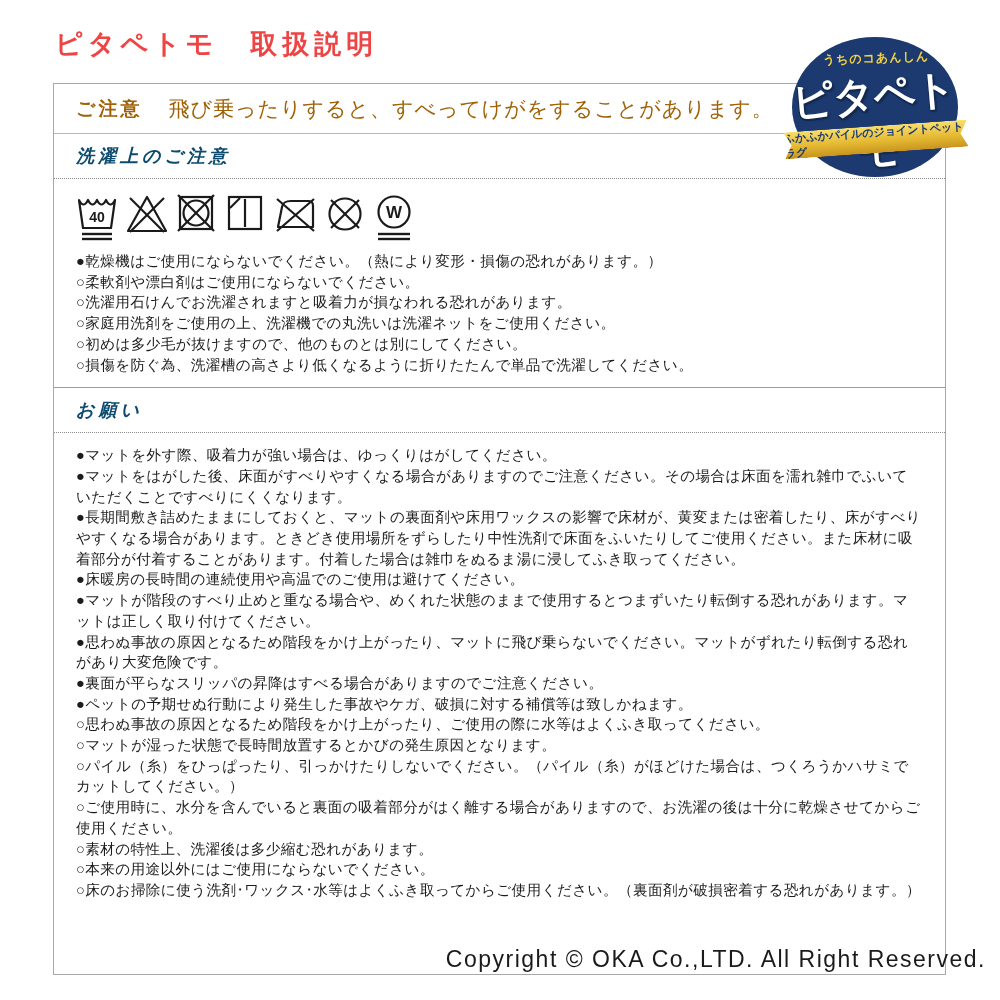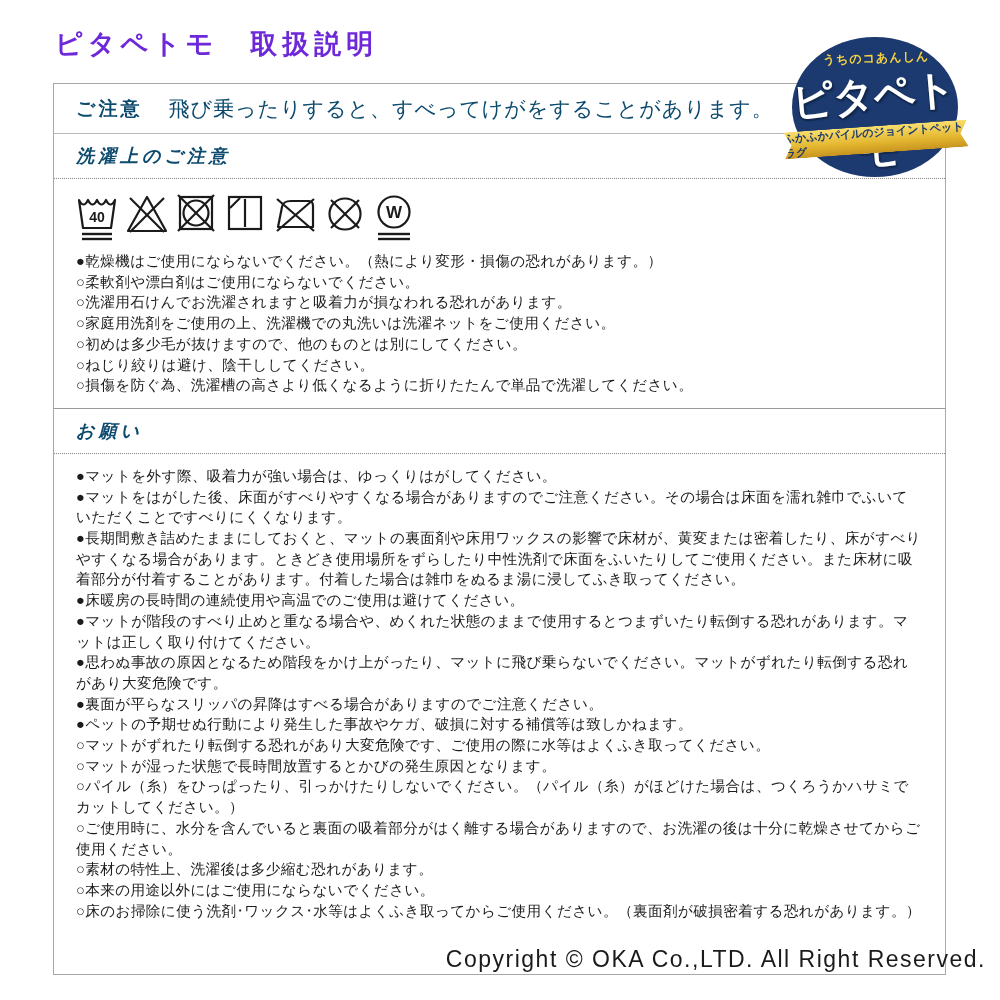--- a/index.html
+++ b/index.html
@@ -3,21 +3,21 @@
 <meta charset="utf-8">
 <style>
   html,body{margin:0;padding:0;}
   body{
     width:1000px;height:1000px;position:relative;background:#ffffff;
     font-family:"Liberation Sans","DejaVu Sans",sans-serif;
     color:#1f1f1f;overflow:hidden;
   }
   .page-title{
     position:absolute;left:55px;top:26px;
-    font-size:27px;font-weight:bold;letter-spacing:5px;color:#6d28d9;
+    font-size:27px;font-weight:bold;letter-spacing:5px;color:#ef4444;
   }
   .main-box{
     position:absolute;left:53px;top:83px;width:893px;height:892px;
     border:1px solid #a8a8a8;box-sizing:border-box;background:#fff;
   }
   .notice{
     height:50px;display:flex;align-items:center;padding:0 22px;
     border-bottom:1px solid #b8b8b8;box-sizing:border-box;
   }
   .notice-label{font-size:19px;font-weight:bold;letter-spacing:3px;margin-right:26px;}
@@ -64,21 +64,21 @@
     font-size:11px;font-weight:bold;letter-spacing:0px;
   }
 </style>
 </head>
 <body>
 
 <div class="page-title">ピタペトモ　取扱説明</div>
 
 <div class="main-box">
 
-  <div class="notice" style="color:#0c4a6e;">
+  <div class="notice" style="color:#a16207;">
     <span class="notice-label">ご注意</span>
     <span class="notice-text">飛び乗ったりすると、すべってけがをすることがあります。</span>
   </div>
 
   <div>
     <div class="section-header">洗濯上のご注意</div>
 
     <div class="icons-row">
       <span class="care-icon">
         <svg width="44" height="52" viewBox="0 0 44 52">
@@ -133,37 +133,36 @@
         </svg>
       </span>
     </div>
 
     <div class="list">
         <div class="list-item">●乾燥機はご使用にならないでください。（熱により変形・損傷の恐れがあります。）</div>
         <div class="list-item">○柔軟剤や漂白剤はご使用にならないでください。</div>
         <div class="list-item">○洗濯用石けんでお洗濯されますと吸着力が損なわれる恐れがあります。</div>
         <div class="list-item">○家庭用洗剤をご使用の上、洗濯機での丸洗いは洗濯ネットをご使用ください。</div>
         <div class="list-item">○初めは多少毛が抜けますので、他のものとは別にしてください。</div>
-        <div class="list-item">○ねじり絞りは避け、陰干ししてください。</div>
         <div class="list-item">○損傷を防ぐ為、洗濯槽の高さより低くなるように折りたたんで単品で洗濯してください。</div>
       </div>
   </div>
 
   <div class="section">
     <div class="section-header">お願い</div>
     <div class="list request-list">
         <div class="list-item">●マットを外す際、吸着力が強い場合は、ゆっくりはがしてください。</div>
         <div class="list-item">●マットをはがした後、床面がすべりやすくなる場合がありますのでご注意ください。その場合は床面を濡れ雑巾でふいていただくことですべりにくくなります。</div>
         <div class="list-item">●長期間敷き詰めたままにしておくと、マットの裏面剤や床用ワックスの影響で床材が、黄変または密着したり、床がすべりやすくなる場合があります。ときどき使用場所をずらしたり中性洗剤で床面をふいたりしてご使用ください。また床材に吸着部分が付着することがあります。付着した場合は雑巾をぬるま湯に浸してふき取ってください。</div>
         <div class="list-item">●床暖房の長時間の連続使用や高温でのご使用は避けてください。</div>
         <div class="list-item">●マットが階段のすべり止めと重なる場合や、めくれた状態のままで使用するとつまずいたり転倒する恐れがあります。マットは正しく取り付けてください。</div>
         <div class="list-item">●思わぬ事故の原因となるため階段をかけ上がったり、マットに飛び乗らないでください。マットがずれたり転倒する恐れがあり大変危険です。</div>
         <div class="list-item">●裏面が平らなスリッパの昇降はすべる場合がありますのでご注意ください。</div>
         <div class="list-item">●ペットの予期せぬ行動により発生した事故やケガ、破損に対する補償等は致しかねます。</div>
-        <div class="list-item">○マットがずれたり転倒する恐れがあり大変危険です、ご使用の際に水等はよくふき取ってください。</div>
+        <div class="list-item">○思わぬ事故の原因となるため階段をかけ上がったり、ご使用の際に水等はよくふき取ってください。</div>
         <div class="list-item">○マットが湿った状態で長時間放置するとかびの発生原因となります。</div>
         <div class="list-item">○パイル（糸）をひっぱったり、引っかけたりしないでください。（パイル（糸）がほどけた場合は、つくろうかハサミでカットしてください。）</div>
         <div class="list-item">○ご使用時に、水分を含んでいると裏面の吸着部分がはく離する場合がありますので、お洗濯の後は十分に乾燥させてからご使用ください。</div>
         <div class="list-item">○素材の特性上、洗濯後は多少縮む恐れがあります。</div>
         <div class="list-item">○本来の用途以外にはご使用にならないでください。</div>
         <div class="list-item">○床のお掃除に使う洗剤･ワックス･水等はよくふき取ってからご使用ください。（裏面剤が破損密着する恐れがあります。）</div>
       </div>
   </div>
 
 </div>

